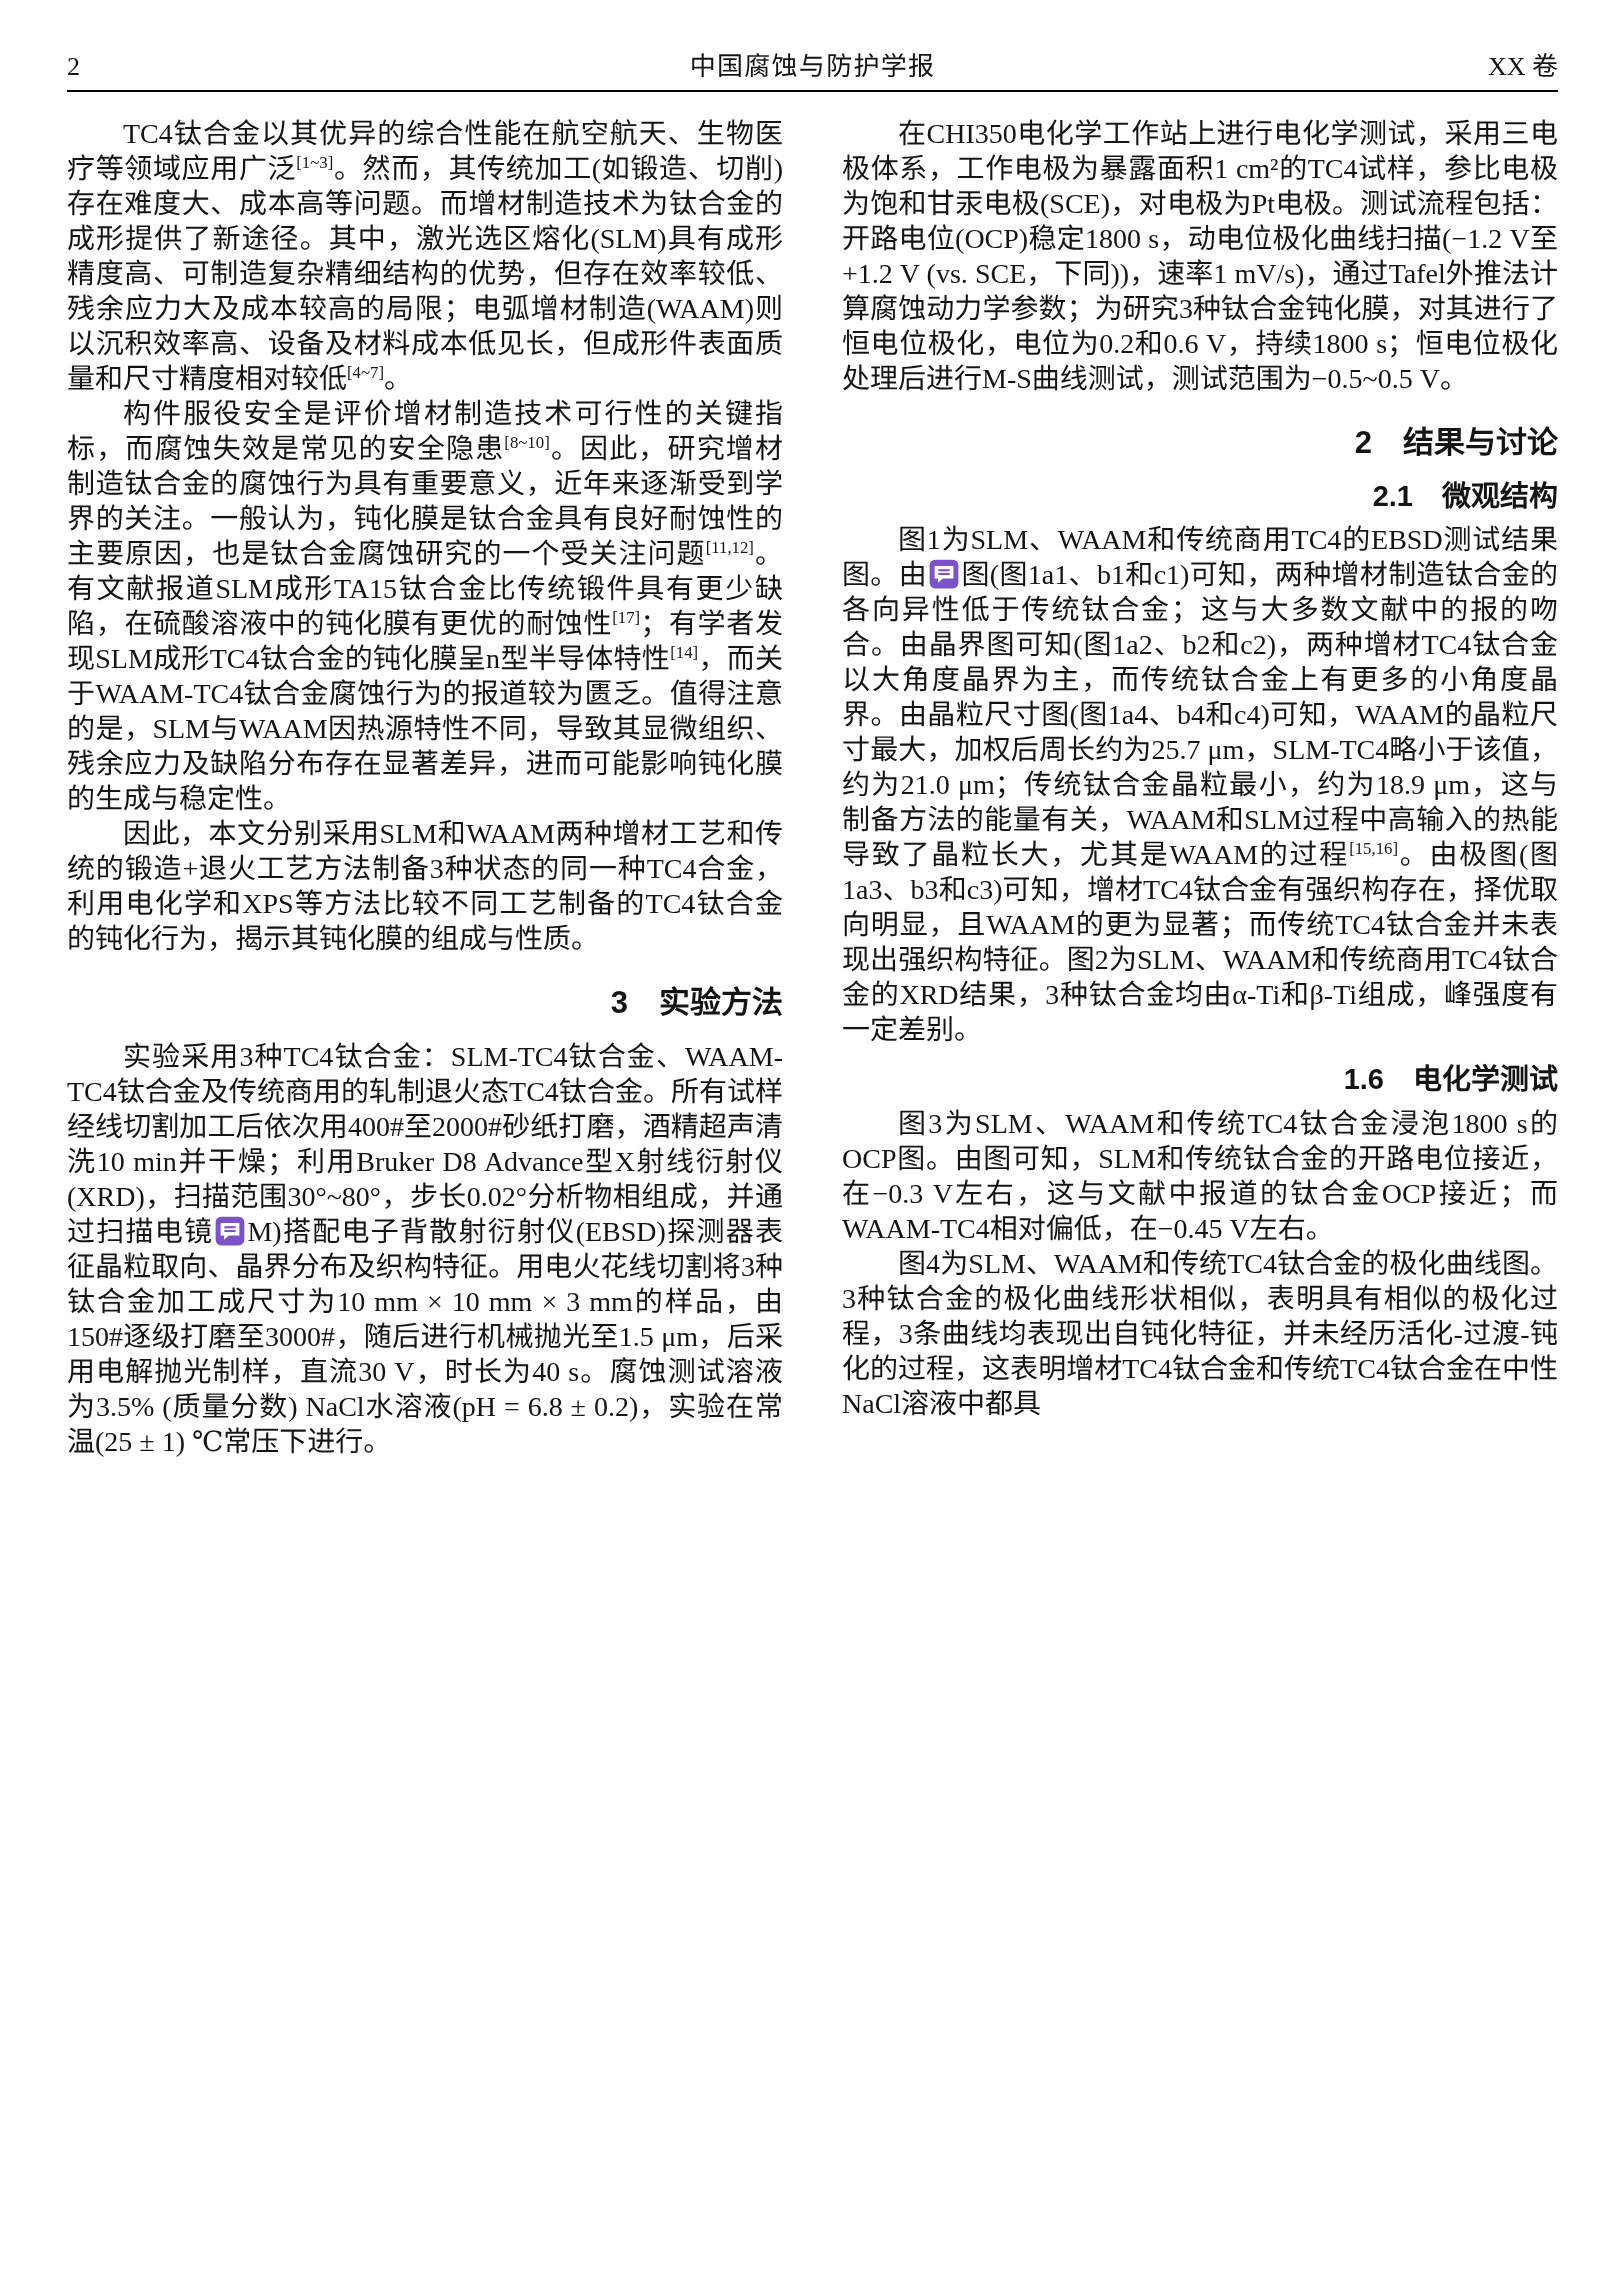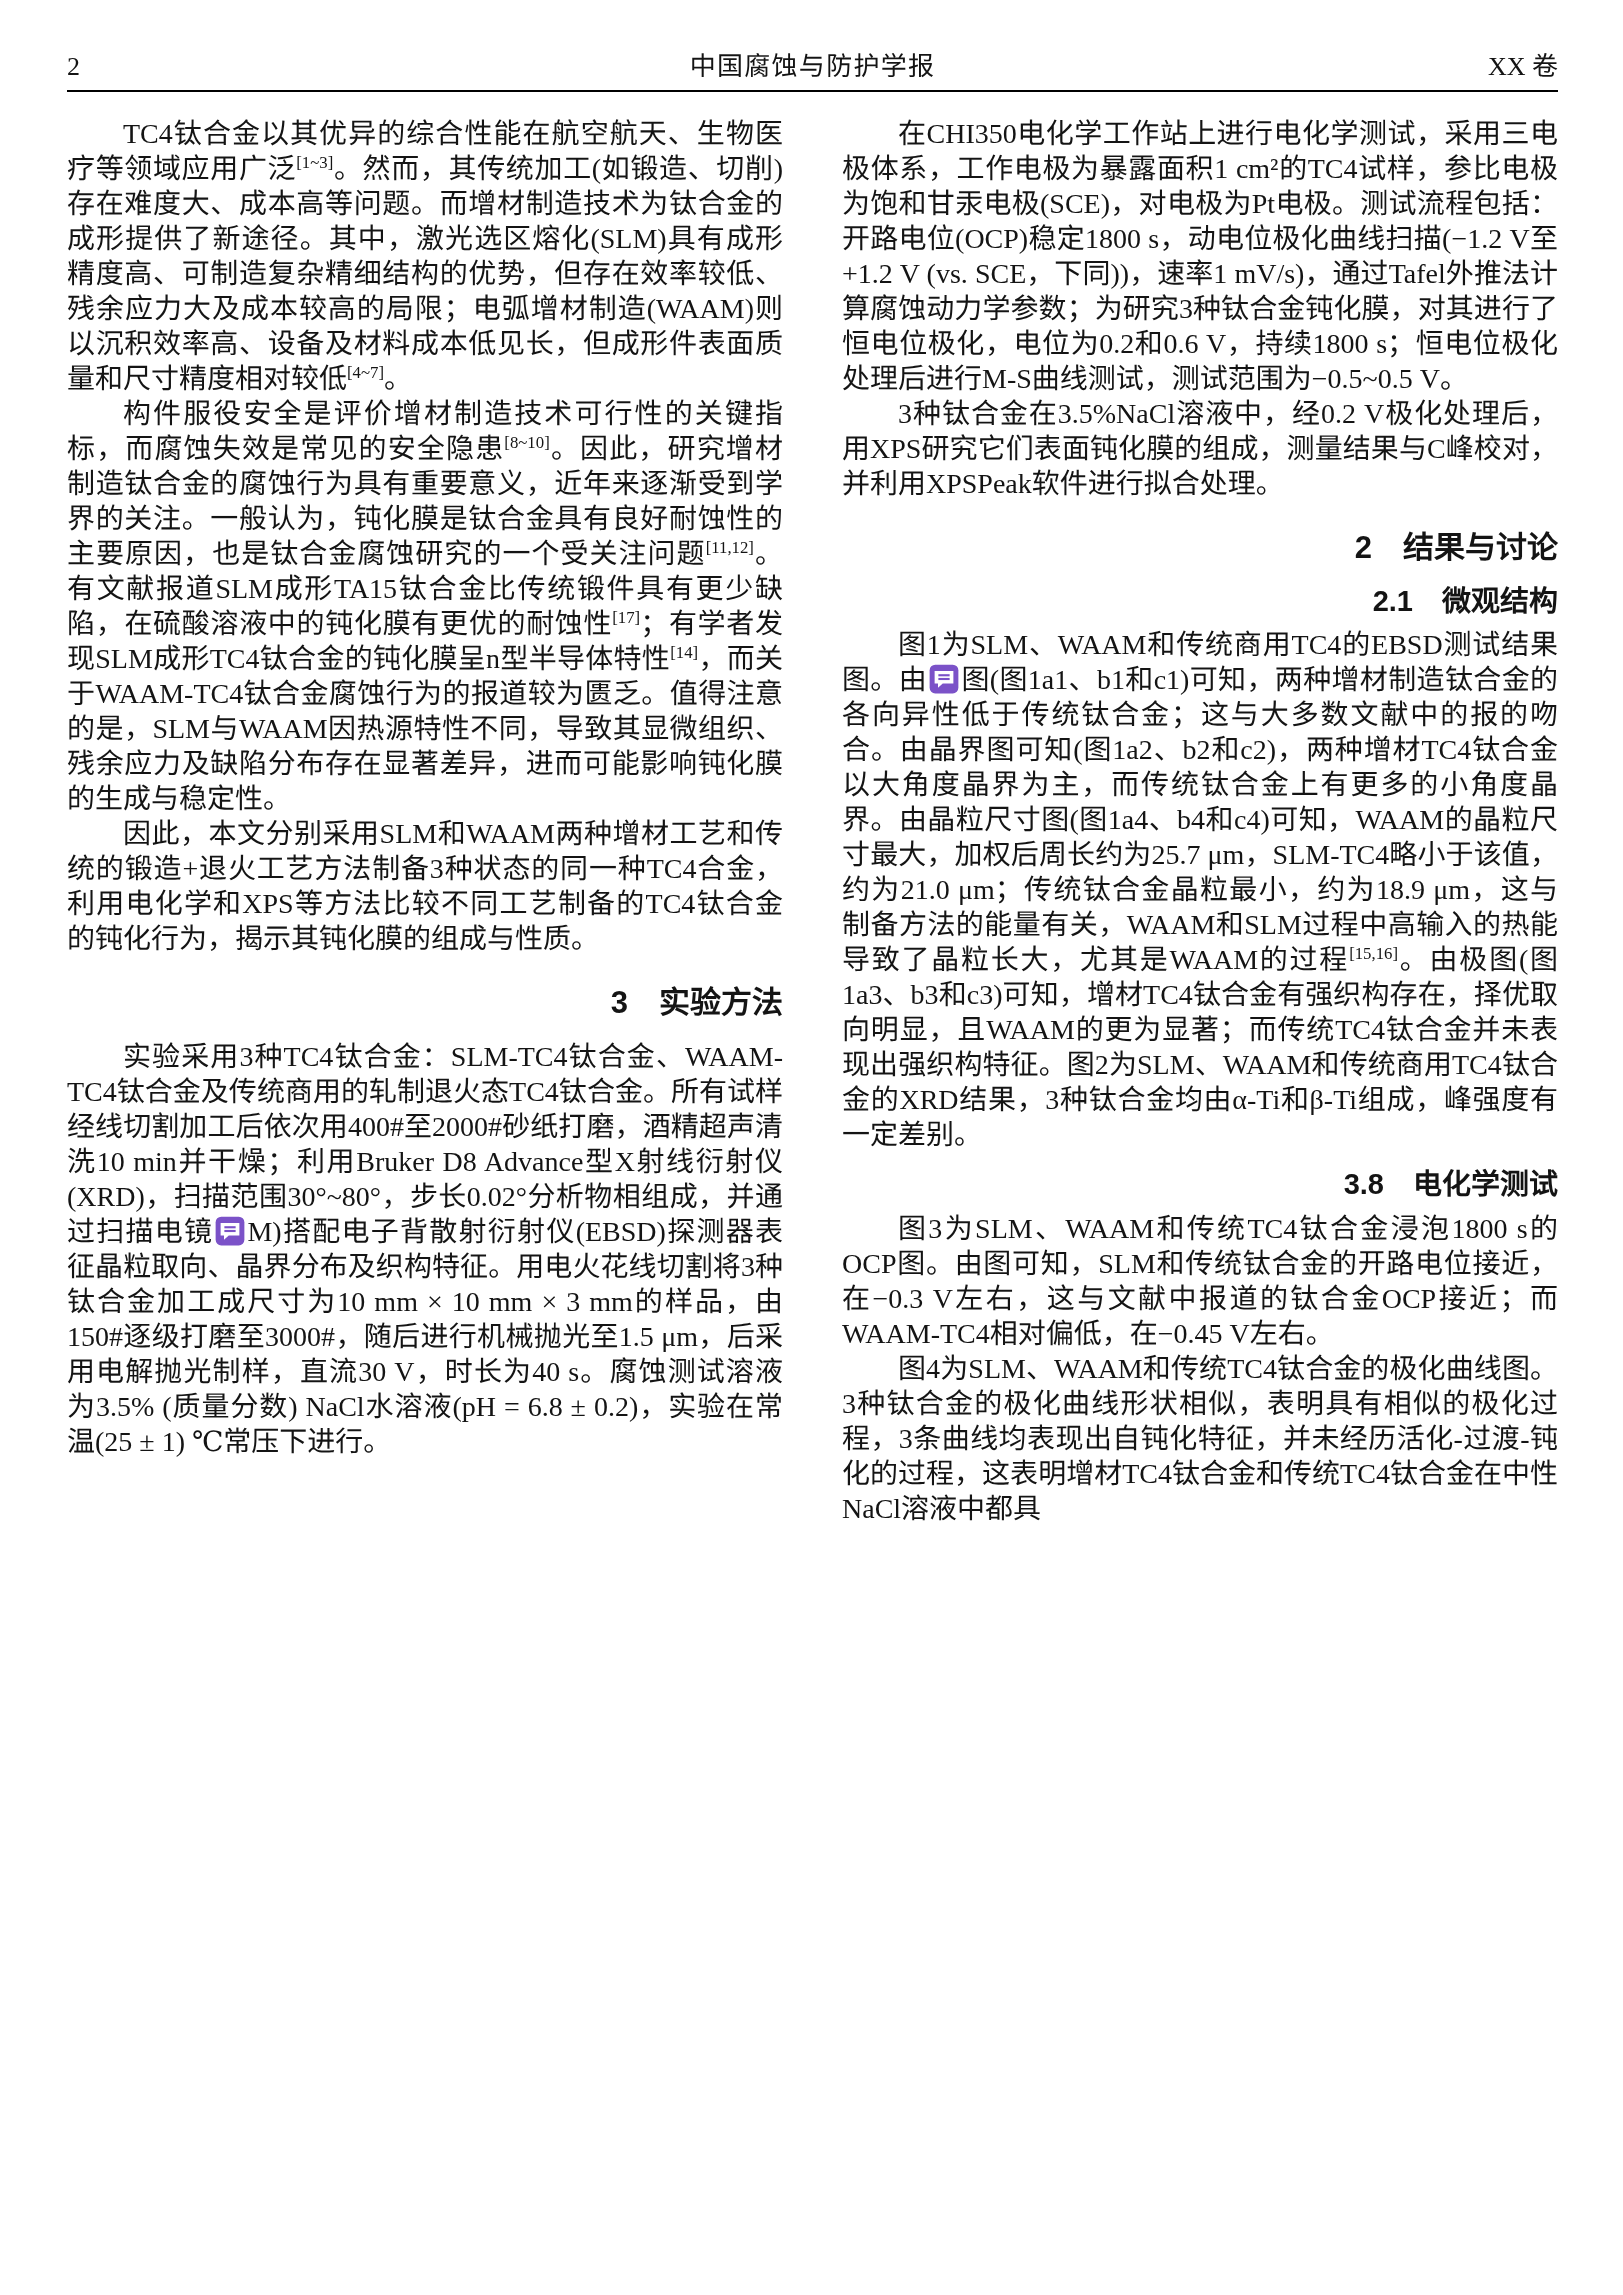--- a/index.html
+++ b/index.html
@@ -104,33 +104,32 @@
       <p class="para"><span>实验采用3种TC4钛合金：SLM-TC4钛合金、WAAM-TC4钛合金及传统商用的轧制退火态TC4钛合金。所有试样经线切割加工后依次用400#至2000#砂纸打磨，酒精超声清洗10 min并干燥；利用Bruker D8 Advance型X射线衍射仪(XRD)，扫描范围30°~80°，步长0.02°分析物相组成，并通过扫描电镜</span><span class="annot-icon"><svg viewBox="0 0 24 24" aria-hidden="true">
             <rect x="0.5" y="0.5" width="23" height="23" rx="4.5" fill="currentColor"></rect>
             <path d="M4.5 5.5 h15 v10 h-8.5 l-3.8 3.4 v-3.4 h-2.7 z" fill="#ffffff"></path>
             <line x1="7.5" y1="9" x2="16.5" y2="9" stroke="currentColor" stroke-width="1.7"></line>
             <line x1="7.5" y1="12" x2="16.5" y2="12" stroke="currentColor" stroke-width="1.7"></line>
           </svg></span><span>M)搭配电子背散射衍射仪(EBSD)探测器表征晶粒取向、晶界分布及织构特征。用电火花线切割将3种钛合金加工成尺寸为10 mm × 10 mm × 3 mm的样品，由150#逐级打磨至3000#，随后进行机械抛光至1.5 μm，后采用电解抛光制样，直流30 V，时长为40 s。腐蚀测试溶液为3.5% (质量分数) NaCl水溶液(pH = 6.8 ± 0.2)，实验在常温(25 ± 1) ℃常压下进行。</span></p>
     </section>
 
     <section class="col">
       <p class="para">在CHI350电化学工作站上进行电化学测试，采用三电极体系，工作电极为暴露面积1 cm²的TC4试样，参比电极为饱和甘汞电极(SCE)，对电极为Pt电极。测试流程包括：开路电位(OCP)稳定1800 s，动电位极化曲线扫描(−1.2 V至+1.2 V (vs. SCE，下同))，速率1 mV/s)，通过Tafel外推法计算腐蚀动力学参数；为研究3种钛合金钝化膜，对其进行了恒电位极化，电位为0.2和0.6 V，持续1800 s；恒电位极化处理后进行M-S曲线测试，测试范围为−0.5~0.5 V。</p>
-      <p class="para">3种钛合金在3.5%NaCl溶液中，经0.2 V极化处理后，用XPS研究它们表面钝化膜的组成，测量结果与C峰校对，并利用XPSPeak软件进行拟合处理。</p>
 
       <h2 class="section-heading">2　结果与讨论</h2>
       <h3 class="subsection-heading">2.1　微观结构</h3>
 
       <p class="para"><span>图1为SLM、WAAM和传统商用TC4的EBSD测试结果图。由</span><span class="annot-icon"><svg viewBox="0 0 24 24" aria-hidden="true">
             <rect x="0.5" y="0.5" width="23" height="23" rx="4.5" fill="currentColor"></rect>
             <path d="M4.5 5.5 h15 v10 h-8.5 l-3.8 3.4 v-3.4 h-2.7 z" fill="#ffffff"></path>
             <line x1="7.5" y1="9" x2="16.5" y2="9" stroke="currentColor" stroke-width="1.7"></line>
             <line x1="7.5" y1="12" x2="16.5" y2="12" stroke="currentColor" stroke-width="1.7"></line>
           </svg></span><span>图(图1a1、b1和c1)可知，两种增材制造钛合金的各向异性低于传统钛合金；这与大多数文献中的报的吻合。由晶界图可知(图1a2、b2和c2)，两种增材TC4钛合金以大角度晶界为主，而传统钛合金上有更多的小角度晶界。由晶粒尺寸图(图1a4、b4和c4)可知，WAAM的晶粒尺寸最大，加权后周长约为25.7 μm，SLM-TC4略小于该值，约为21.0 μm；传统钛合金晶粒最小，约为18.9 μm，这与制备方法的能量有关，WAAM和SLM过程中高输入的热能导致了晶粒长大，尤其是WAAM的过程<sup>[15,16]</sup>。由极图(图1a3、b3和c3)可知，增材TC4钛合金有强织构存在，择优取向明显，且WAAM的更为显著；而传统TC4钛合金并未表现出强织构特征。图2为SLM、WAAM和传统商用TC4钛合金的XRD结果，3种钛合金均由α-Ti和β-Ti组成，峰强度有一定差别。</span></p>
 
-      <h3 class="subsection-heading">3.8　电化学测试</h3>
+      <h3 class="subsection-heading">1.6　电化学测试</h3>
 
       <p class="para">图3为SLM、WAAM和传统TC4钛合金浸泡1800 s的OCP图。由图可知，SLM和传统钛合金的开路电位接近，在−0.3 V左右，这与文献中报道的钛合金OCP接近；而WAAM-TC4相对偏低，在−0.45 V左右。</p>
       <p class="para">图4为SLM、WAAM和传统TC4钛合金的极化曲线图。3种钛合金的极化曲线形状相似，表明具有相似的极化过程，3条曲线均表现出自钝化特征，并未经历活化-过渡-钝化的过程，这表明增材TC4钛合金和传统TC4钛合金在中性NaCl溶液中都具</p>
     </section>
 
   </main>
 
 </div>
 
 

